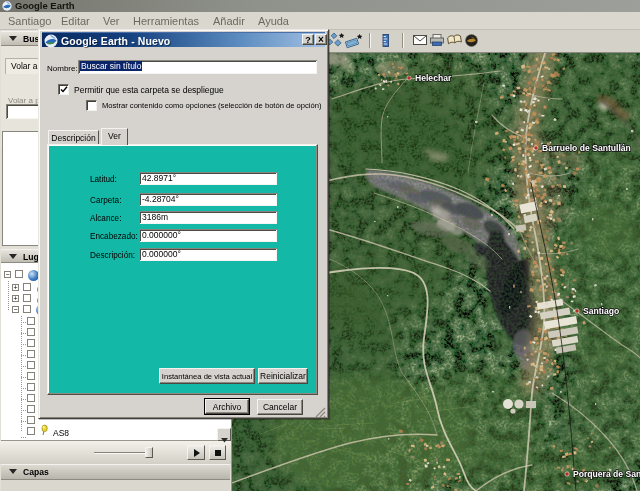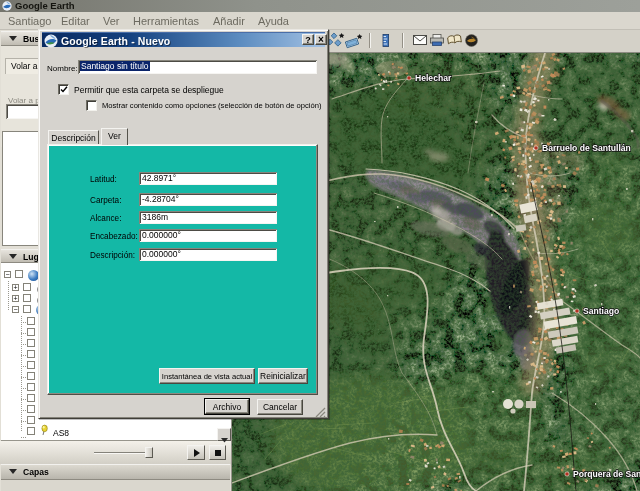--- a/index.html
+++ b/index.html
@@ -892,21 +892,21 @@
 <path d="M1.5,8.5 C4,5 9,4 12.5,6.5 C10,10.5 4.5,11 1.5,8.5 Z" fill="#2a6cb8"></path>
 <path d="M3,9.8 C5,8.3 8,7.8 10.5,8.8 C8.5,10.6 5,10.9 3,9.8 Z" fill="#3f8f46"></path>
 <path d="M6,1 C8.5,1.5 10.5,3 11.5,5 C9,4.5 7,3 6,1 Z" fill="#7aa8d8"></path>
       </svg>
 <span style="position:absolute;left:19px;top:1.5px;font-size:10.5px;font-weight:bold;color:#fff;letter-spacing:.1px;text-shadow:1px 1px 0 rgba(0,0,0,.45)">Google Earth - Nuevo</span>
 <div class="btn abs" style="left:260px;top:1px;width:12px;height:11px;line-height:10px;font-weight:bold;font-size:9px">?</div>
 <div class="btn abs" style="left:273px;top:1px;width:12px;height:11px;line-height:10px;font-weight:bold;font-size:10px">×</div>
 </div>
     <div class="abs" style="left:8px;top:34px;font-size:8px;white-space:nowrap">Nombre:</div>
     <div class="abs sunken2" style="left:39px;top:30px;width:239px;height:14px">
-<span style="position:absolute;left:2px;top:1px;background:#0a246a;color:#fff;font-size:8.5px;padding:0 1px">Santiago sin título</span>
+<span style="position:absolute;left:2px;top:1px;background:#0a246a;color:#fff;font-size:8.5px;padding:0 1px">Buscar sin título</span>
     </div>
     <div class="cb" style="left:19px;top:54px"></div>
 <svg class="abs" style="left:21px;top:56px" width="8" height="8" viewBox="0 0 8 8">
       <path d="M1,3.5 L3,5.5 L7,0.8" fill="none" stroke="#000" stroke-width="1.4"></path>
     </svg>
 <div class="abs f8" style="left:35px;top:55px">Permitir que esta carpeta se despliegue</div>
     <div class="cb" style="left:47px;top:70px"></div>
 <div class="abs" style="left:63px;top:71px;font-size:7.6px;white-space:nowrap">Mostrar contenido como opciones (selección de botón de opción)</div>
     <div class="abs" style="left:9px;top:100px;width:51px;height:14px;background:#d6d3ce;border:1px solid;border-color:#f4f3f0 #55534b #b5b2a9 #f4f3f0;border-bottom:none;font-size:8.5px;text-align:center;line-height:14px">Descripción</div>
     <div class="abs" style="left:62px;top:98px;width:27px;height:17px;background:#d6d3ce;border:1px solid;border-color:#f4f3f0 #55534b transparent #f4f3f0;border-bottom:none;font-size:8.5px;text-align:center;line-height:15px;z-index:2">Ver</div>

